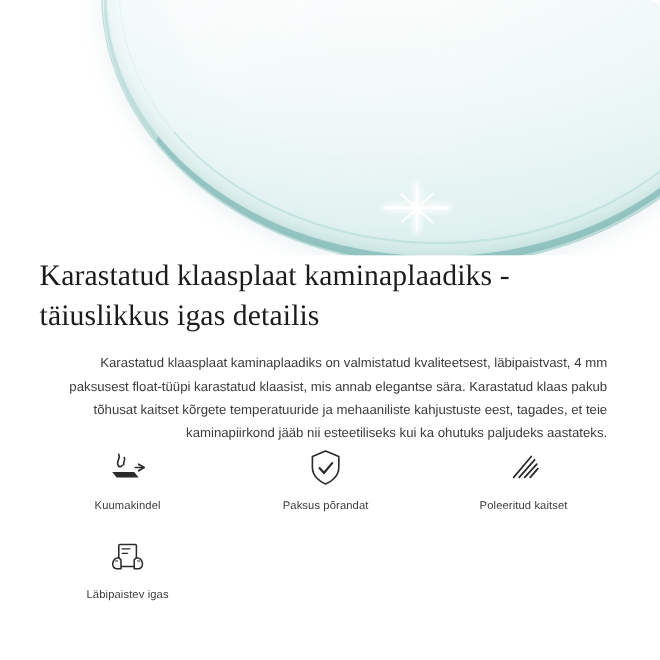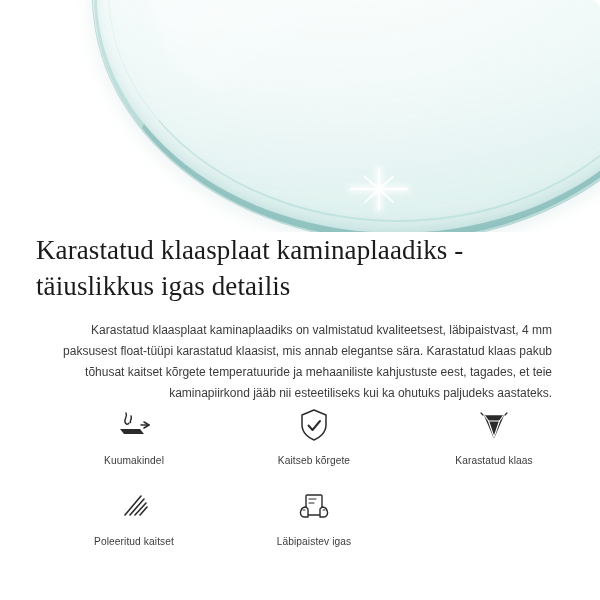--- a/index.html
+++ b/index.html
@@ -152,21 +152,21 @@
     line-height: 21px;
     color: #3b3b3b;
     margin: 0;
     max-width: 516px;
     text-align: right;
   }
 
   
   .features {
     position: absolute;
-    left: 44px;
+    left: 26px;
     top: 405px;
     width: 540px;
     display: grid;
     grid-template-columns: repeat(3, 1fr);
     grid-template-rows: 75px 75px;
     row-gap: 6px;
   }
   .feature {
     display: flex;
     flex-direction: column;
@@ -223,34 +223,23 @@
     </div>
 
 
     <div class="feature">
       <div class="feature-icon">
         <svg width="40" height="36" viewBox="0 0 40 36" fill="none" stroke="#2b2b2b" stroke-width="1.5" stroke-linecap="round" stroke-linejoin="round">
           <path d="M20 3 L32 8 V18 C32 26, 25 31, 20 33 C15 31, 8 26, 8 18 V8 Z"></path>
           <path d="M14.5 18.5 L18.5 23 L26 14" stroke-width="2"></path>
         </svg>
       </div>
-      <div class="feature-label">Kaitseb kõrgete</div>
-    </div>
-
-    <div class="feature">
-      <div class="feature-icon">
-        <svg width="40" height="36" viewBox="0 0 40 36" fill="none" stroke="#2b2b2b" stroke-width="1.5" stroke-linecap="round" stroke-linejoin="round">
-          <path d="M11 9 L29 9 L20 30 Z" fill="#2b2b2b" stroke="#2b2b2b"></path>
-          <path d="M11 9 L14.5 14 L25.5 14 L29 9" stroke="#ffffff" stroke-width="1.1"></path>
-          <path d="M14.5 14 L20 30 L25.5 14" stroke="#ffffff" stroke-width="1.1"></path>
-          <path d="M7 6 L9 8 M33 6 L31 8" stroke-width="1.2"></path>
-        </svg>
-      </div>
-      <div class="feature-label">Karastatud klaas</div>
-    </div>
+      <div class="feature-label">Paksus põrandat</div>
+    </div>
+
 
     <div class="feature">
       <div class="feature-icon">
         <svg width="40" height="36" viewBox="0 0 40 36" fill="none" stroke="#2b2b2b" stroke-width="1.6" stroke-linecap="round">
           <path d="M11 27 L27 8"></path>
           <path d="M16 27 L30 11"></path>
           <path d="M21 27 L32 15"></path>
           <path d="M26 27 L33 19"></path>
         </svg>
       </div>

